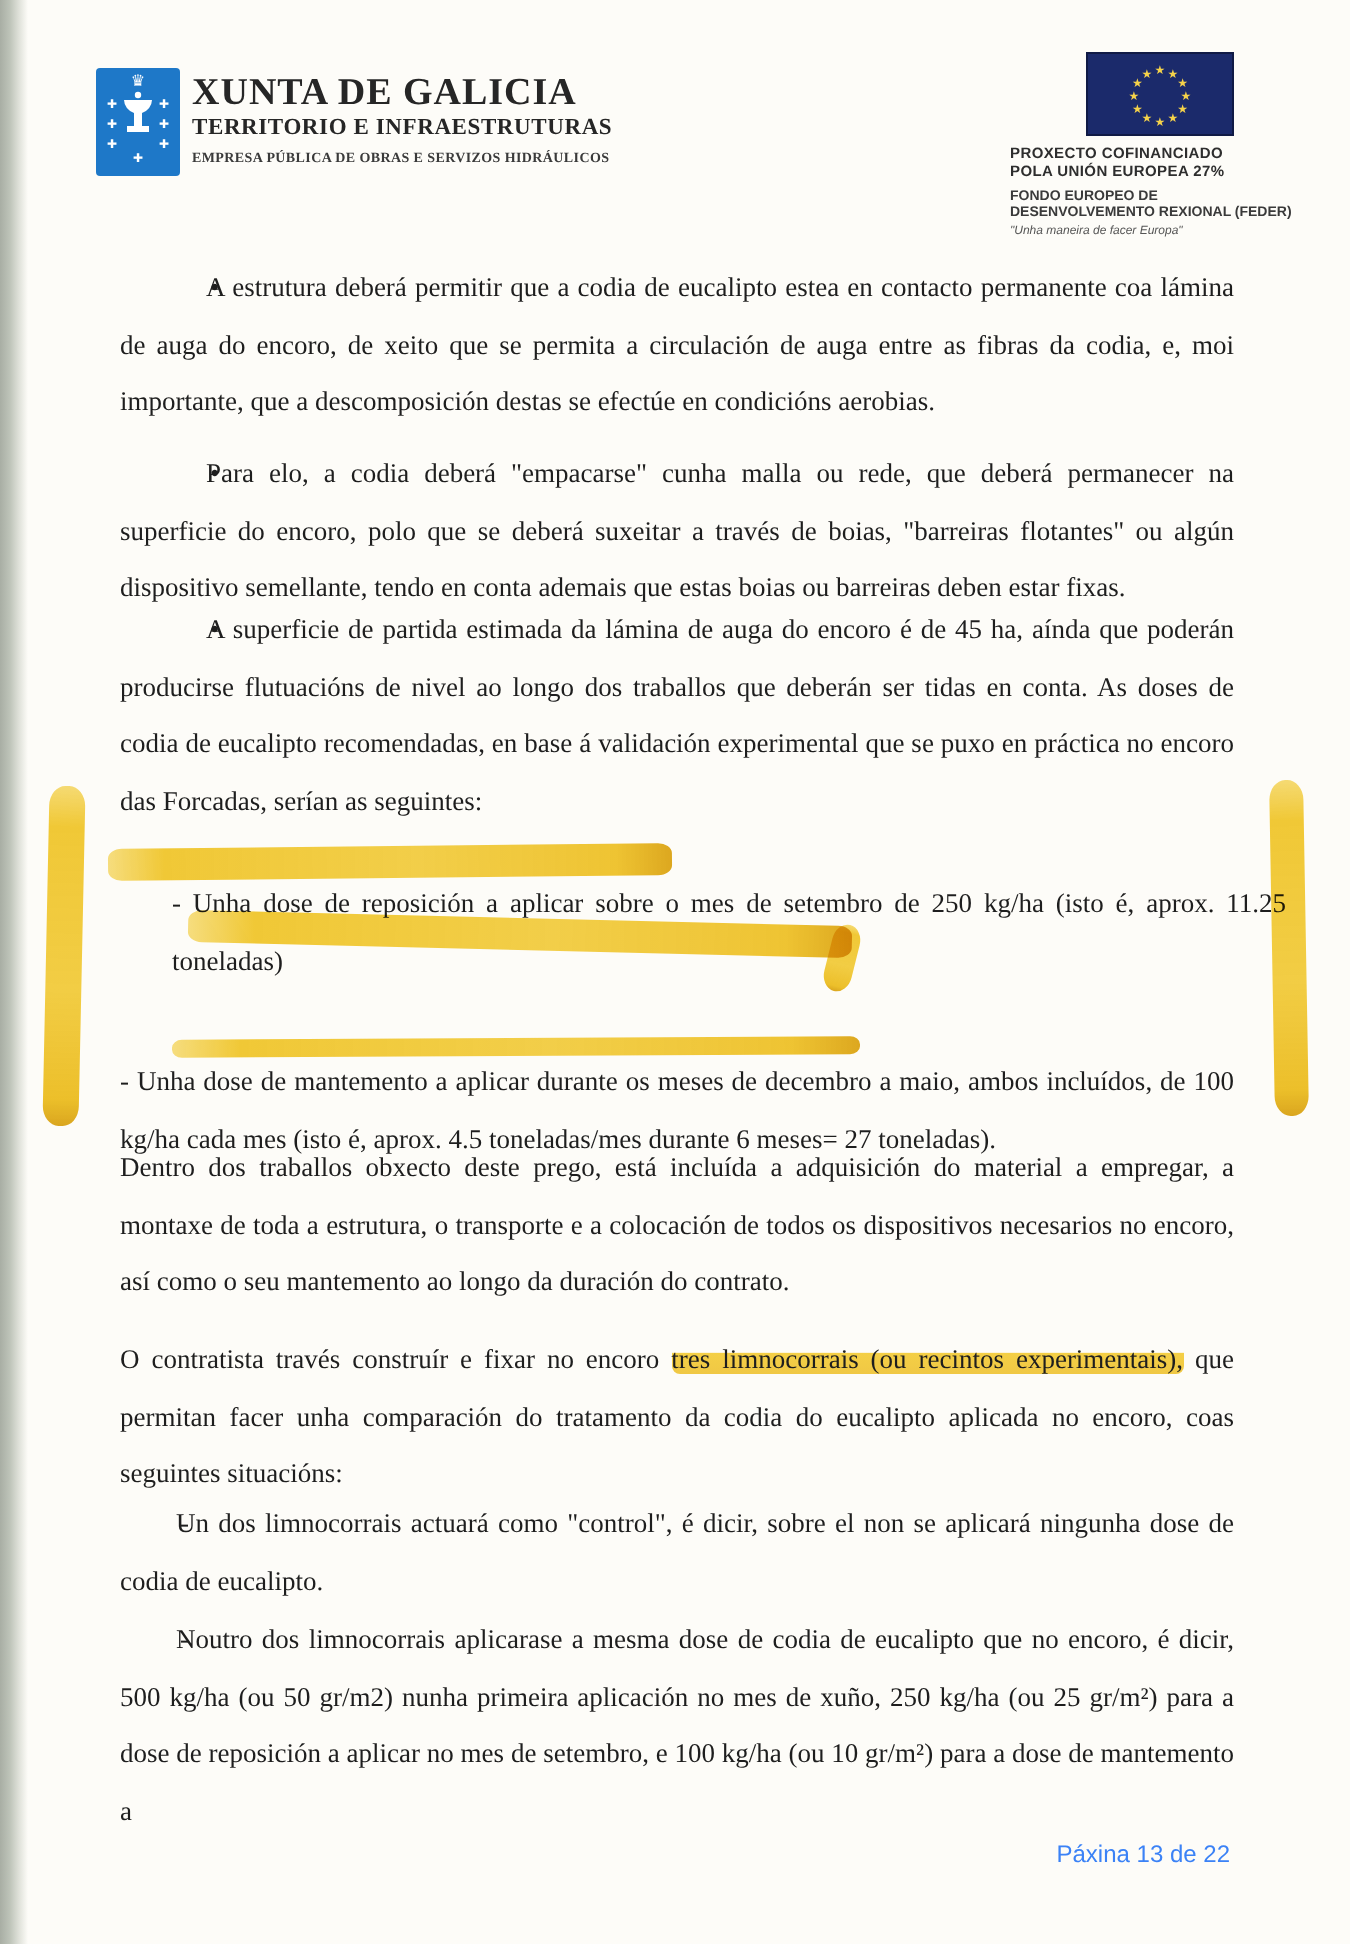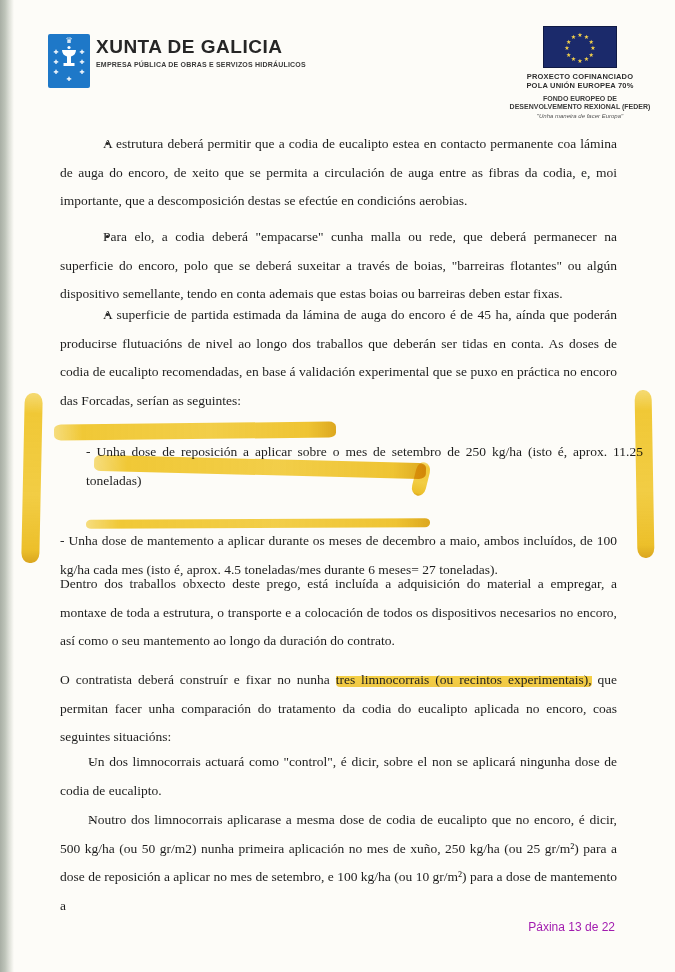--- a/index.html
+++ b/index.html
@@ -17,26 +17,26 @@
   
   #scan-edge{
     position:absolute;left:0;top:0;width:14px;height:972px;
     background:linear-gradient(90deg,#99a095 0,#b3baae 5px,#d6d9d0 9px,#fdfcf8 14px);
     opacity:.85;
   }
   
   .crest{position:absolute;left:48px;top:34px;width:42px;height:54px;}
   .crest svg{display:block;}
   .logo-text{position:absolute;left:96px;top:36px;width:330px;
-    font-family:Liberation Sans, sans-serif;color:#262626;}
+    font-family:Liberation Serif, serif;color:#262626;}
   .logo-title{font-size:19px;font-weight:700;letter-spacing:.5px;line-height:22px;}
   .logo-dept{font-size:11.5px;font-weight:600;letter-spacing:.3px;line-height:13.5px;margin-top:2px;}
   .logo-sub{font-size:7px;font-weight:600;letter-spacing:.2px;margin-top:3px;color:#3a3a3a;}
   .eu-block{position:absolute;left:505px;top:26px;width:150px;
-    font-family:"Liberation Sans","DejaVu Sans",sans-serif;text-align:center;color:#2e2e2e;}
+    font-family:"Liberation Sans","DejaVu Sans",sans-serif;color:#2e2e2e;}
   .eu-flag{width:72px;height:40px;margin:0 auto;display:block;background:#1b2a6b;border:1px solid #101a45;}
   .eu-l12{font-size:7.5px;font-weight:700;line-height:8.5px;margin-top:5px;letter-spacing:.2px;}
   .eu-l34{font-size:7px;font-weight:700;line-height:8px;margin-top:5px;color:#3a3a3a;}
   .eu-quote{font-size:6px;font-style:italic;margin-top:2px;color:#555;}
   
   .para{
     position:absolute;left:60px;width:557px;
     font-size:13.5px;line-height:28.5px;color:#1e1e1e;
     text-align:justify;
   }
@@ -49,21 +49,21 @@
     font-size:14px;font-weight:700;color:#151515;letter-spacing:.2px;
   }
   .inline-hl{
     background:linear-gradient(180deg,rgba(242,198,29,0) 28%,rgba(242,196,25,.8) 30%,rgba(236,185,18,.78) 100%);
     border-radius:4px;
     padding-bottom:0;
   }
   .footer{
     position:absolute;left:480px;top:920px;width:135px;text-align:right;
     font-family:"Liberation Sans","DejaVu Sans",sans-serif;
-    font-size:12px;color:#a21caf;
+    font-size:12px;color:#3b82f6;
   }
   
   .hl{
     position:absolute;mix-blend-mode:multiply;
     background:linear-gradient(90deg,rgba(243,203,45,.6),rgba(240,194,20,.85) 10%,rgba(241,196,24,.78) 55%,rgba(238,189,16,.85) 90%,rgba(219,160,8,.9));
     border-radius:7px/5px;
   }
   .hl-v{
     position:absolute;mix-blend-mode:multiply;
     background:linear-gradient(180deg,rgba(243,203,45,.65),rgba(240,194,20,.85) 12%,rgba(241,196,24,.8) 60%,rgba(236,186,14,.88) 92%,rgba(216,158,8,.9));
@@ -93,20 +93,21 @@
       <text x="8" y="40" font-size="6" fill="#ffffff" text-anchor="middle" font-family="DejaVu Sans">✚</text>
       <text x="34" y="20" font-size="6" fill="#ffffff" text-anchor="middle" font-family="DejaVu Sans">✚</text>
       <text x="34" y="30" font-size="6" fill="#ffffff" text-anchor="middle" font-family="DejaVu Sans">✚</text>
       <text x="34" y="40" font-size="6" fill="#ffffff" text-anchor="middle" font-family="DejaVu Sans">✚</text>
       <text x="21" y="47" font-size="6" fill="#ffffff" text-anchor="middle" font-family="DejaVu Sans">✚</text>
     </svg>
   </div>
 
   <div class="logo-text">
     <div class="logo-title">XUNTA DE GALICIA</div>
+    <div class="logo-dept" style="margin-top:0;">TERRITORIO E INFRAESTRUTURAS</div>
     <div class="logo-sub">EMPRESA PÚBLICA DE OBRAS E SERVIZOS HIDRÁULICOS</div>
   </div>
 
   <div class="eu-block">
     <svg class="eu-flag" width="72" height="40" viewBox="0 0 72 40">
       <rect x="0" y="0" width="72" height="40" fill="#1b2a6b"></rect>
       <g fill="#f5d24a" font-size="6" text-anchor="middle" font-family="DejaVu Sans">
         <text x="36" y="10">★</text>
         <text x="42.5" y="11.8">★</text>
         <text x="47.3" y="16.5">★</text>
@@ -115,21 +116,21 @@
         <text x="42.5" y="34.2">★</text>
         <text x="36" y="36">★</text>
         <text x="29.5" y="34.2">★</text>
         <text x="24.7" y="29.5">★</text>
         <text x="23" y="23">★</text>
         <text x="24.7" y="16.5">★</text>
         <text x="29.5" y="11.8">★</text>
       </g>
     </svg>
     <div class="eu-l12">PROXECTO COFINANCIADO</div>
-    <div class="eu-l12" style="margin-top:0;">POLA UNIÓN EUROPEA 70%</div>
+    <div class="eu-l12" style="margin-top:0;">POLA UNIÓN EUROPEA 27%</div>
     <div class="eu-l34">FONDO EUROPEO DE</div>
     <div class="eu-l34" style="margin-top:0;">DESENVOLVEMENTO REXIONAL (FEDER)</div>
     <div class="eu-quote">"Unha maneira de facer Europa"</div>
   </div>
 
   <div class="para indent-bullet" style="top:130px;">
     <span class="bullet">•</span>
     <span>A estrutura deberá permitir que a codia de eucalipto estea en contacto permanente coa lámina de auga do encoro, de xeito que se permita a circulación de auga entre as fibras da codia, e, moi importante, que a descomposición destas se efectúe en condicións aerobias.</span>
   </div>
 
@@ -151,21 +152,21 @@
   <div class="para" style="top:491px;margin-top:36px;">
     <span>- Unha dose de mantemento a aplicar durante os meses de decembro a maio, ambos incluídos, de 100 kg/ha cada mes (isto é, aprox. 4.5 toneladas/mes durante 6 meses= 27 toneladas).</span>
   </div>
 
   <div class="para" style="top:570px;">
     <span>Dentro dos traballos obxecto deste prego, está incluída a adquisición do material a empregar, a montaxe de toda a estrutura, o transporte e a colocación de todos os dispositivos necesarios no encoro, así como o seu mantemento ao longo da duración do contrato.</span>
   </div>
 
 
   <div class="para" style="top:666px;">
-    <span>O contratista deberá construír e fixar no nunha </span><span class="inline-hl">tres limnocorrais (ou recintos experimentais),</span><span> que permitan facer unha comparación do tratamento da codia do eucalipto aplicada no encoro, coas seguintes situacións:</span>
+    <span>O contratista través construír e fixar no encoro </span><span class="inline-hl">tres limnocorrais (ou recintos experimentais),</span><span> que permitan facer unha comparación do tratamento da codia do eucalipto aplicada no encoro, coas seguintes situacións:</span>
   </div>
 
   <div class="para indent-dash" style="top:748px;">
     <span class="dash">-</span>
     <span>Un dos limnocorrais actuará como "control", é dicir, sobre el non se aplicará ningunha dose de codia de eucalipto.</span>
   </div>
 
   <div class="para indent-dash" style="top:806px;">
     <span class="dash">-</span>
     <span>Noutro dos limnocorrais aplicarase a mesma dose de codia de eucalipto que no encoro, é dicir, 500 kg/ha (ou 50 gr/m2) nunha primeira aplicación no mes de xuño, 250 kg/ha (ou 25 gr/m²) para a dose de reposición a aplicar no mes de setembro, e 100 kg/ha (ou 10 gr/m²) para a dose de mantemento a</span>

